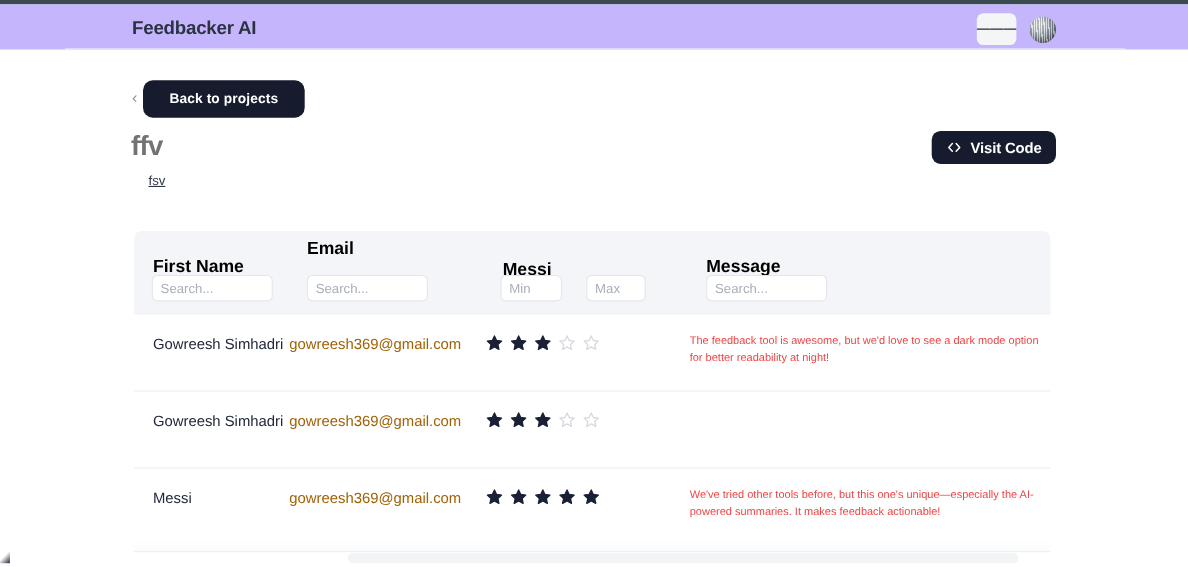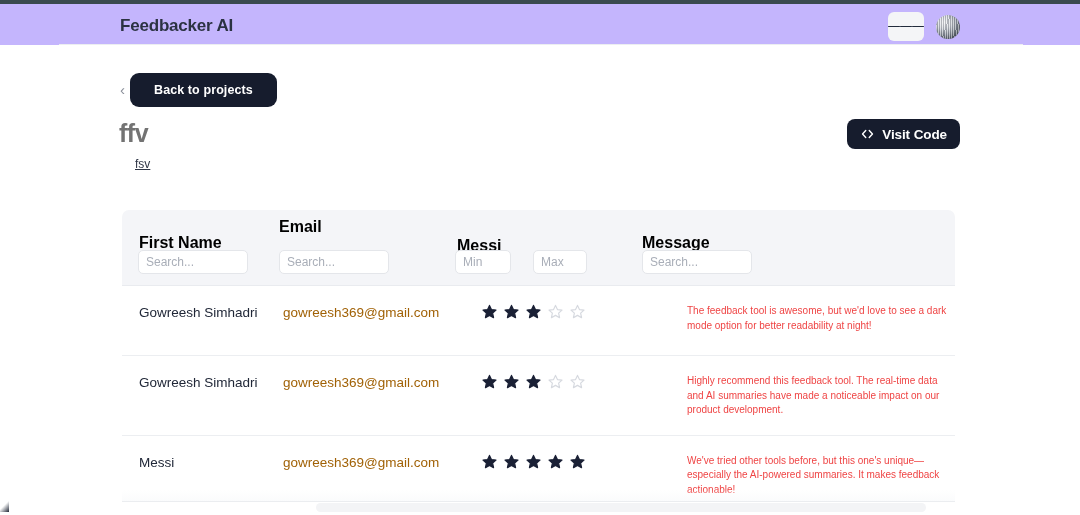--- a/index.html
+++ b/index.html
@@ -217,21 +217,20 @@
   .i-max    { left: 411px; top: 40px; width: 54px; }
   .h-msg    { left: 520px; top: 24px; }
   .i-msg    { left: 520px; top: 40px; width: 110px; }
 
   .trow {
     display: flex;
     align-items: flex-start;
     border-bottom: 1px solid #eceef1;
     padding: 18px 0 17px 0;
     min-height: 70px;
-    gap: 20px;
   }
   .trow:last-child { border-bottom: none; }
 
   .c-name { width: 141px; padding-left: 17px; font-size: 13.5px; color: #212838; padding-top: 1px; }
   .c-mail { width: 178px; font-size: 13.5px; color: #a16207; padding-top: 1px; }
   .c-rate { width: 186px; padding-left: 1px; display: flex; gap: 7px; padding-top: 0px; }
   .c-msg  { flex: 1; font-size: 10px; line-height: 1.45; color: #ef4444; padding-right: 8px; }
 
   .star { display: block; }
 
@@ -357,21 +356,20 @@
           <svg class="star" width="15" height="15" viewBox="0 0 24 24" fill="#1a2035" stroke="#1a2035" stroke-width="1.9" stroke-linejoin="round">
             <polygon points="12,2.2 15.1,8.9 22.4,9.7 17,14.7 18.5,21.9 12,18.2 5.5,21.9 7,14.7 1.6,9.7 8.9,8.9"></polygon>
           </svg>
           <svg class="star" width="15" height="15" viewBox="0 0 24 24" fill="none" stroke="#d6d9df" stroke-width="1.9" stroke-linejoin="round">
             <polygon points="12,2.2 15.1,8.9 22.4,9.7 17,14.7 18.5,21.9 12,18.2 5.5,21.9 7,14.7 1.6,9.7 8.9,8.9"></polygon>
           </svg>
           <svg class="star" width="15" height="15" viewBox="0 0 24 24" fill="none" stroke="#d6d9df" stroke-width="1.9" stroke-linejoin="round">
             <polygon points="12,2.2 15.1,8.9 22.4,9.7 17,14.7 18.5,21.9 12,18.2 5.5,21.9 7,14.7 1.6,9.7 8.9,8.9"></polygon>
           </svg>
         </div>
-        <div class="c-msg">Highly recommend this feedback tool. The real-time data and AI summaries have made a noticeable impact on our product development.</div>
       </div>
       <div class="trow">
         <div class="c-name">Messi</div>
         <div class="c-mail">gowreesh369@gmail.com</div>
         <div class="c-rate">
           <svg class="star" width="15" height="15" viewBox="0 0 24 24" fill="#1a2035" stroke="#1a2035" stroke-width="1.9" stroke-linejoin="round">
             <polygon points="12,2.2 15.1,8.9 22.4,9.7 17,14.7 18.5,21.9 12,18.2 5.5,21.9 7,14.7 1.6,9.7 8.9,8.9"></polygon>
           </svg>
           <svg class="star" width="15" height="15" viewBox="0 0 24 24" fill="#1a2035" stroke="#1a2035" stroke-width="1.9" stroke-linejoin="round">
             <polygon points="12,2.2 15.1,8.9 22.4,9.7 17,14.7 18.5,21.9 12,18.2 5.5,21.9 7,14.7 1.6,9.7 8.9,8.9"></polygon>

